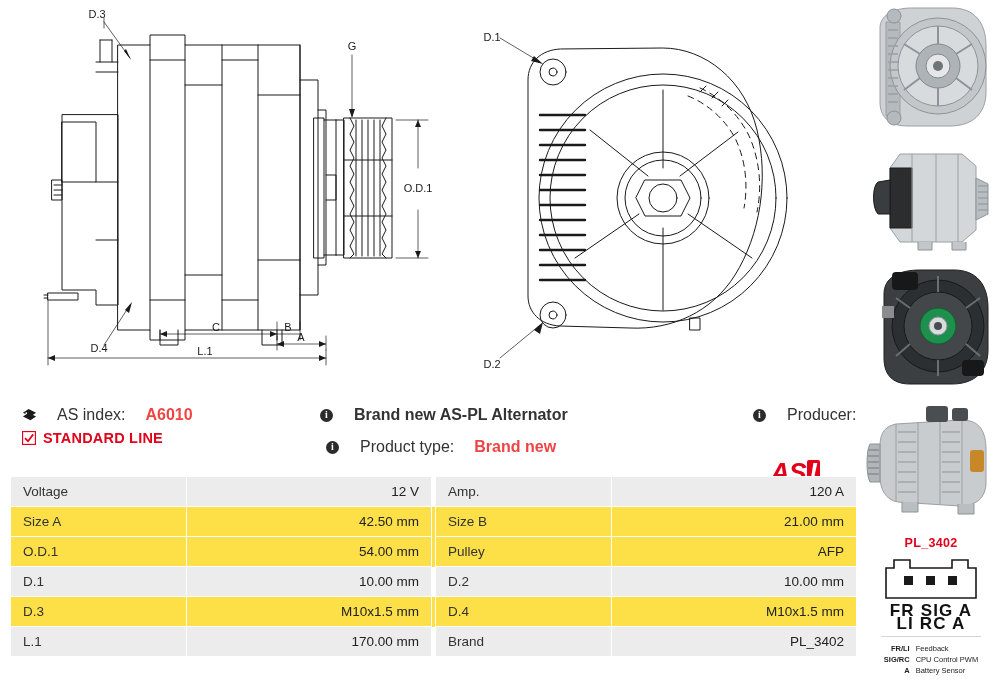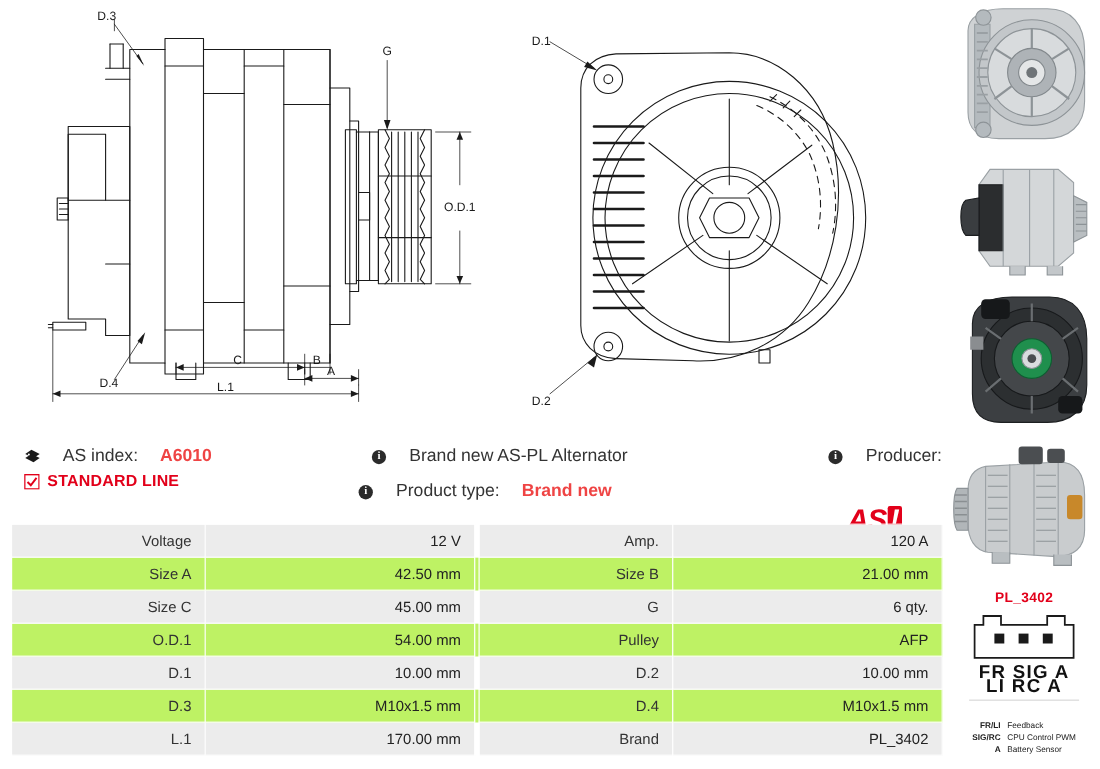--- a/index.html
+++ b/index.html
@@ -131,36 +131,36 @@
     font-size: 13.5px;
   }
   .spec-table td {
     height: 30px;
     padding: 0 12px;
     border: 1px solid #ffffff;
     background: #ececec;
     color: #222;
   }
   .spec-table td.lab {
-    text-align: right;
+    text-align: left;
     width: 176px;
     color: #333;
   }
   .spec-table td.val {
     text-align: right;
     width: 245px;
     font-weight: normal;
   }
   .spec-table td.gap {
     width: 4px;
     background: #ffffff;
     border: none;
     padding: 0;
   }
-  .spec-table tr.alt td { background: #bef264; }
+  .spec-table tr.alt td { background: #fde047; }
 
   
   .photos {
     position: absolute;
     right: 0; top: 0;
     width: 138px; height: 699px;
   }
   .photo {
     position: absolute;
     left: 4px;
@@ -187,21 +187,21 @@
   .plug-pins {
     font-size: 17px;
     font-weight: bold;
     letter-spacing: 1.2px;
     line-height: 13px;
     color: #111;
   }
   .plug-legend {
     margin-top: 6px;
     border-top: 1px solid #d4d4d4;
-    padding-top: 17px;
+    padding-top: 6px;
     font-size: 7.5px;
     color: #222;
     text-align: left;
     display: inline-block;
   }
   .plug-legend table { border-collapse: collapse; }
   .plug-legend td { padding: 1px 3px; vertical-align: top; }
   .plug-legend td.k { font-weight: bold; text-align: right; white-space: nowrap; }
   .plug-legend td.v { white-space: nowrap; }
 </style>
@@ -376,21 +376,21 @@
       <div class="standard-line">
         <span class="ico ico-check">
           <svg width="14" height="14" viewBox="0 0 14 14">
             <rect x="0.5" y="0.5" width="13" height="13" fill="none" stroke="#e2001a" stroke-width="1.3"></rect>
             <path d="M3 7.2 L6 10.2 L11.2 3.4" fill="none" stroke="#e2001a" stroke-width="1.8"></path>
           </svg>
         </span>
         <span>STANDARD LINE</span>
       </div>
 
-      <div class="info-item" style="left:337px; top:12px;">
+      <div class="info-item" style="left:319px; top:12px;font-weight:bold;">
         <span class="ico ico-info"></span>
         <span class="lbl">Brand new AS-PL Alternator</span>
       </div>
 
       <div class="info-item" style="left:325px; top:44px;">
         <span class="ico ico-info"></span>
         <span class="lbl">Product type:</span>
         <span class="val">Brand new</span>
       </div>
 
@@ -416,27 +416,20 @@
           <td class="gap"></td>
           <td class="lab">Amp.</td>
           <td class="val">120 A</td>
         </tr>
         <tr class="alt">
           <td class="lab">Size A</td>
           <td class="val">42.50 mm</td>
           <td class="gap"></td>
           <td class="lab">Size B</td>
           <td class="val">21.00 mm</td>
-        </tr>
-        <tr>
-          <td class="lab">Size C</td>
-          <td class="val">45.00 mm</td>
-          <td class="gap"></td>
-          <td class="lab">G</td>
-          <td class="val">6 qty.</td>
         </tr>
         <tr class="alt">
           <td class="lab">O.D.1</td>
           <td class="val">54.00 mm</td>
           <td class="gap"></td>
           <td class="lab">Pulley</td>
           <td class="val">AFP</td>
         </tr>
         <tr>
           <td class="lab">D.1</td>

